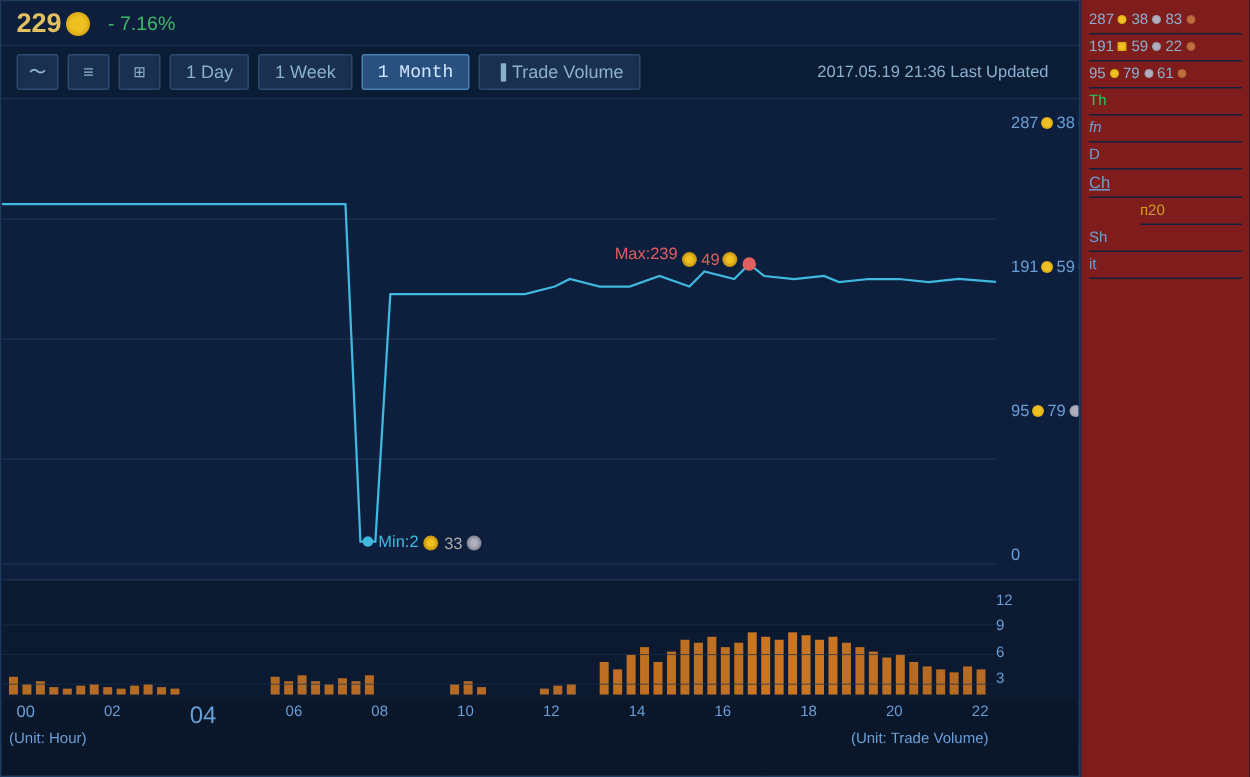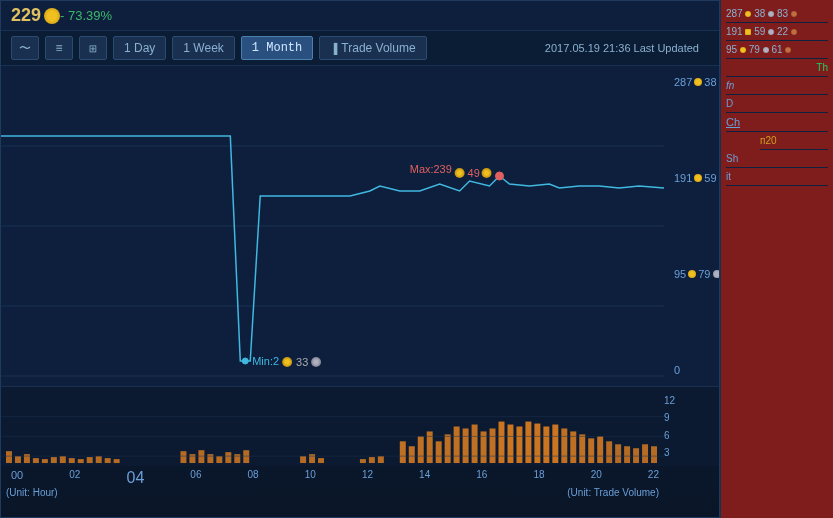--- a/index.html
+++ b/index.html
@@ -57,21 +57,21 @@
     .close-btn {
       color: #aaa;
       cursor: pointer;
       font-size: 14px;
       line-height: 1;
     }
 
     .price-bar {
       display: flex;
       align-items: center;
-      gap: 0;
+      gap: 12px;
       padding: 4px 10px;
       background: #0d1f3c;
       border-bottom: 1px solid #1a3050;
       height: 30px;
     }
 
     .price-value {
       display: flex;
       align-items: center;
       gap: 3px;
@@ -276,21 +276,21 @@
 <body>
 
 <div class="main-panel">
 
 
   <div class="price-bar">
     <div class="price-value">
       <span>229</span>
       <span class="coin-icon"></span>
     </div>
-    <span class="price-change">- 73.39%</span>
+    <span class="price-change">- 7.16%</span>
   </div>
 
   <div class="toolbar">
     <div class="toolbar-left">
       <button class="chart-type-btn">〜</button>
       <button class="chart-type-btn">≡</button>
       <button class="chart-type-btn" style="font-size:10px;">⊞</button>
       <button class="time-btn">1 Day</button>
       <button class="time-btn">1 Week</button>
       <button class="time-btn active">1 Month</button>
@@ -482,20 +482,20 @@
     <span style="width:6px;height:6px;display:inline-block;background:radial-gradient(circle,#c07040 40%,#904020 100%);border-radius:50%;"></span>
   </div>
   <div class="sidebar-item" style="color:#8ab0d0;font-size:10px;padding:3px 0;">
     <span>95</span>
     <span style="width:6px;height:6px;display:inline-block;background:radial-gradient(circle,#f0c020 40%,#c09010 100%);border-radius:50%;"></span>
     <span> 79</span>
     <span style="width:6px;height:6px;display:inline-block;background:radial-gradient(circle,#b0b0c0 40%,#808090 100%);border-radius:50%;"></span>
     <span> 61</span>
     <span style="width:6px;height:6px;display:inline-block;background:radial-gradient(circle,#c07040 40%,#904020 100%);border-radius:50%;"></span>
   </div>
-  <div class="sidebar-item" style="color:#20d060;font-size:10px;padding:3px 0;text-align:right;">Th</div>
+  <div class="sidebar-item" style="color:#20d060;font-size:10px;padding:3px 0;">Th</div>
   <div class="sidebar-item" style="color:#6a9fd8;font-size:10px;padding:3px 0;font-style:italic;">fn</div>
   <div class="sidebar-item" style="color:#6a9fd8;font-size:10px;padding:3px 0;">D</div>
   <div class="sidebar-item" style="color:#6a9fd8;font-size:11px;padding:3px 0;text-decoration:underline;">Ch</div>
   <div class="sidebar-item" style="color:#d0a020;font-size:10px;padding:3px 0;margin-left:34px;">п20</div>
   <div class="sidebar-item" style="color:#6a9fd8;font-size:10px;padding:3px 0;">Sh</div>
   <div class="sidebar-item" style="color:#6a9fd8;font-size:10px;padding:3px 0;">it</div>
 </div>
 
 </body></html>

